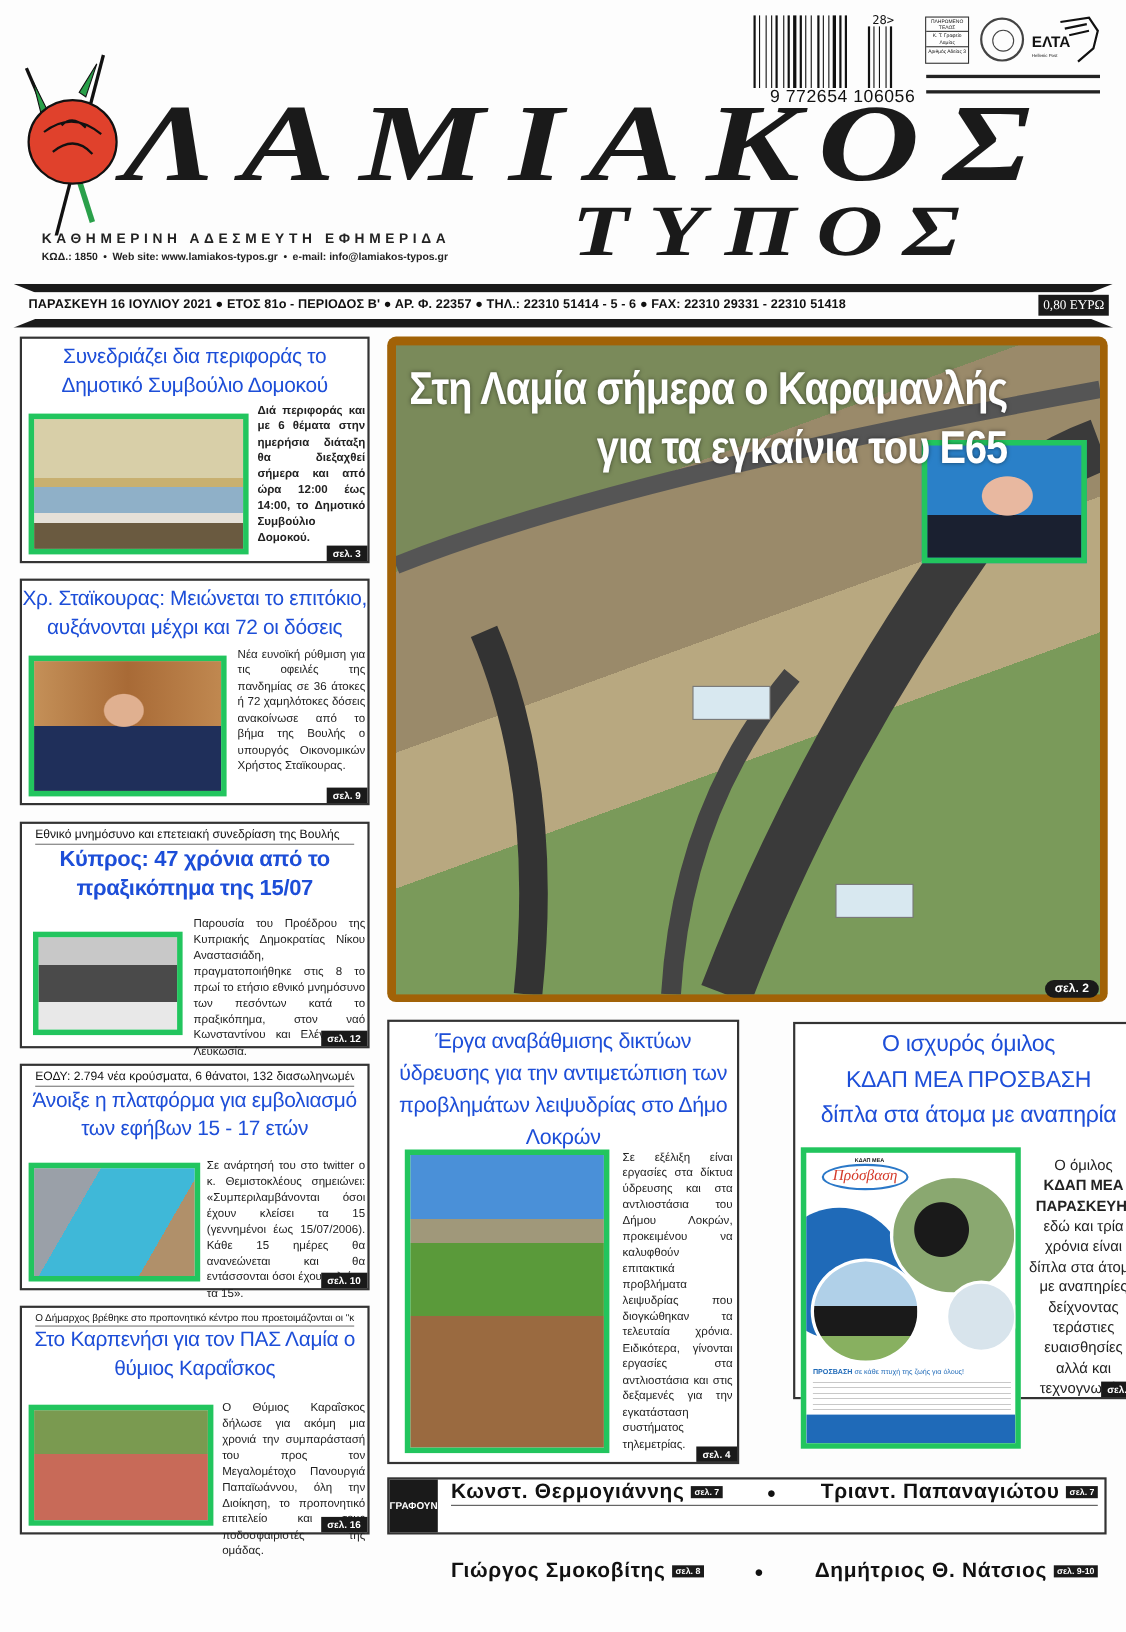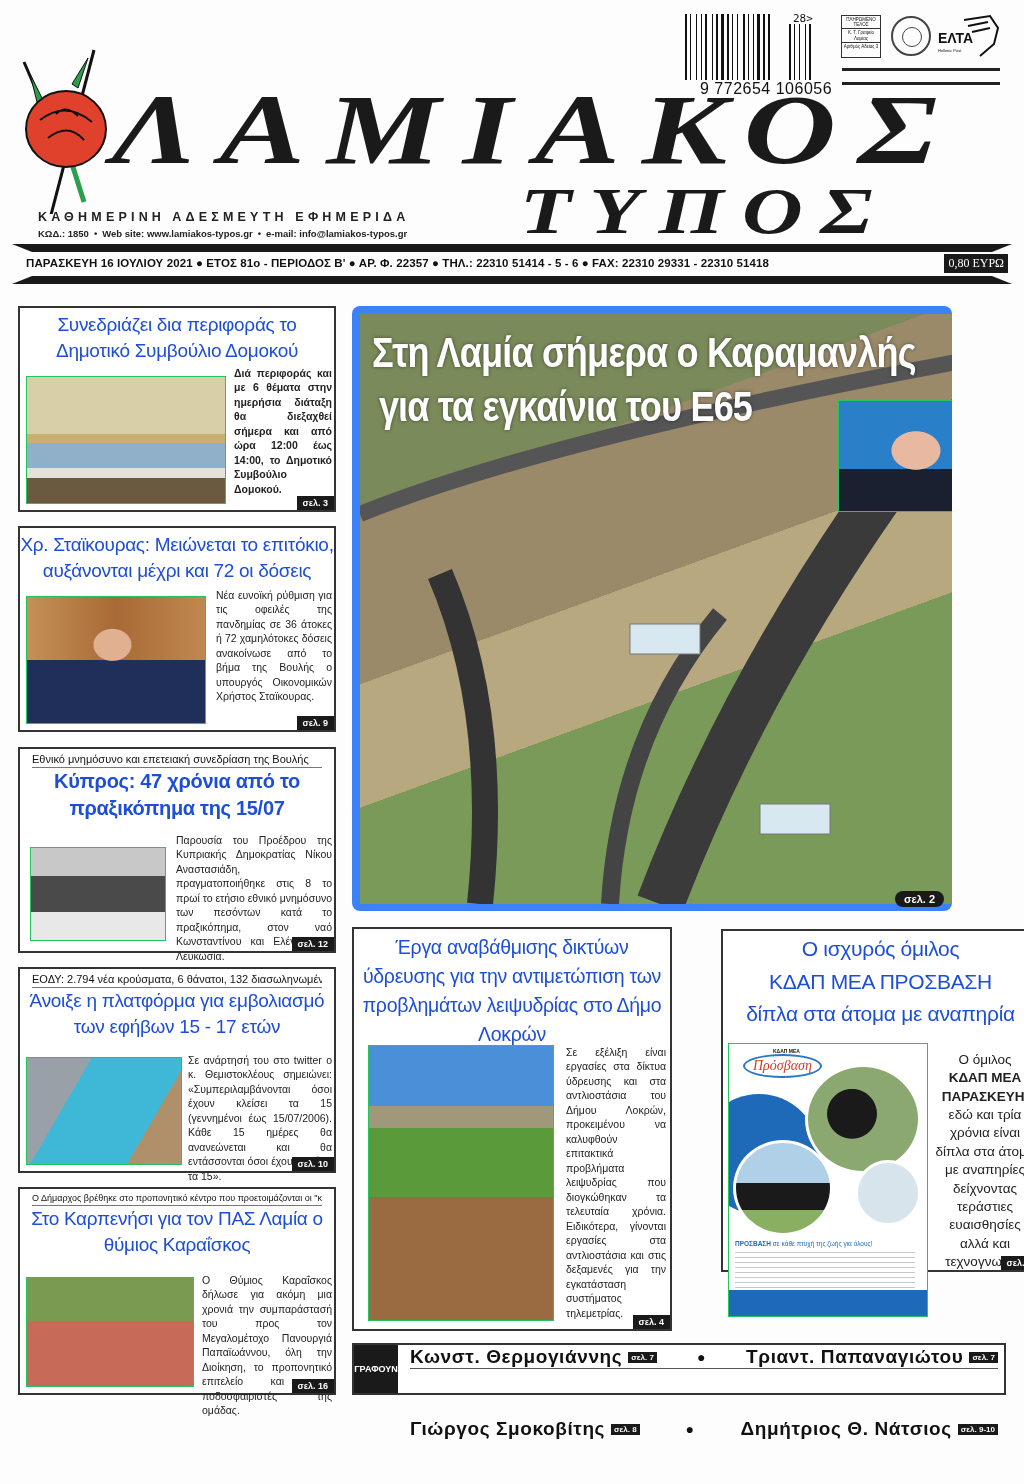--- a/index.html
+++ b/index.html
@@ -27,47 +27,47 @@
   .stamp-box { position: absolute; left: 841px; top: 15px; width: 40px; height: 43px; border: 1px solid #333; font-size: 4.5px; text-align: center; line-height: 1.15; }
   .stamp-box div { border-bottom: 1px solid #333; padding: 1px 0; }
   .stamp-box div:last-child { border-bottom: none; }
   .seal { position: absolute; left: 891px; top: 16px; width: 40px; height: 40px; border-radius: 50%; border: 2px solid #444; }
   .seal::after { content: ""; position: absolute; left: 9px; top: 9px; width: 18px; height: 18px; border-radius: 50%; border: 1px solid #444; }
   .elta { position: absolute; left: 938px; top: 30px; font-size: 14px; font-weight: bold; }
   .elta-sub { position: absolute; left: 938px; top: 48px; font-size: 4px; }
   .elta-bird { position: absolute; left: 960px; top: 14px; width: 40px; height: 44px; }
   .rules-right { position: absolute; left: 842px; width: 158px; height: 3px; background: #222; }
 
-  .info-bar { position: absolute; left: 12px; top: 244px; width: 1000px; height: 40px; }
+  .info-bar { position: absolute; left: 12px; top: 258px; width: 1000px; height: 40px; }
   .info-bar .band { position: absolute; left: 0; right: 0; height: 8px; background: #1a1a1a; clip-path: polygon(2% 0, 98% 0, 100% 100%, 0 100%); }
   .info-bar .band.top { top: 0; clip-path: polygon(0 0, 100% 0, 98% 100%, 2% 100%); }
   .info-bar .band.bot { bottom: 0; }
   .info-text { position: absolute; left: 14px; top: 13px; font-size: 11.5px; font-weight: bold; color: #111; letter-spacing: 0.1px; white-space: nowrap; }
   .price { position: absolute; right: 4px; top: 10px; background: #1a1a1a; color: #fff; font-family: "Liberation Serif", serif; font-size: 12px; padding: 2px 4px; }
 
   
   .box { position: absolute; border: 2px solid #333; background: #fff; }
   .box .head { text-align: center; font-family: "Liberation Sans", sans-serif; font-size: 19px; line-height: 1.35; color: #1d4ed8; letter-spacing: -0.3px; }
   .box .kicker { font-size: 11px; border-bottom: 1px solid #777; margin: 0 12px; padding: 4px 0 2px; white-space: nowrap; overflow: hidden; }
   .box .body { font-size: 10.5px; font-weight: bold; line-height: 1.38; color: #222; text-align: justify; }
   .page-tag { position: absolute; right: 0; bottom: 0; background: #1a1a1a; color: #fff; font-size: 9px; font-weight: bold; padding: 2px 6px; }
-  .photo { position: absolute; border: 1px solid #22c55e; overflow: hidden; }
+  .photo { position: absolute; border: 5px solid #22c55e; overflow: hidden; }
 
   
   .ph-council { background: linear-gradient(180deg, #d8cfa8 0 45%, #c8b070 45% 52%, #8fb0c8 52% 72%, #e5e0d8 72% 80%, #6a5a40 80%); }
   .ph-minister { background: radial-gradient(ellipse at 48% 38%, #e0b090 0 14%, transparent 15%), linear-gradient(180deg, transparent 50%, #1f2f5a 50%), linear-gradient(90deg, #c49058, #a86a36 50%, #c08850); }
   .ph-cyprus { background: linear-gradient(180deg, #c8c8c8 0 30%, #4a4a4a 30% 70%, #e8e8e8 70%); }
   .ph-vaccine { background: linear-gradient(120deg, #9aa0a8 0 30%, #3fb8d8 30% 75%, #b0906a 75%); }
   .ph-football { background: linear-gradient(180deg, #7a9a50 0 40%, #c86a58 40%); }
   .ph-works { background: linear-gradient(180deg, #4a90d8 0 22%, #a0987a 22% 30%, #5a9a3a 30% 55%, #9a6a40 55%); }
   .ph-ad { background: #fff; }
   .ph-karamanlis { background: radial-gradient(ellipse at 52% 45%, #e8b8a0 0 22%, transparent 23%), linear-gradient(180deg, transparent 62%, #1a2030 62%), #2a80c8; }
 
   
-  .hero { position: absolute; left: 352px; top: 306px; width: 600px; height: 605px; border-radius: 8px; background: #3b82f6; overflow: hidden; }
+  .hero { position: absolute; left: 352px; top: 306px; width: 655px; height: 605px; border-radius: 8px; background: #a16207; overflow: hidden; text-align: right; }
   .hero-img { position: absolute; left: 8px; top: 8px; width: 640px; height: 590px; overflow: hidden;
     background: linear-gradient(160deg, #7a8a5a 0 25%, #9a8a6a 25% 45%, #b8a880 45% 60%, #7a9a5a 60%); }
   .hero-title { position: absolute; left: 20px; top: 20px; color: #fff; font-family: "Liberation Sans", sans-serif; font-weight: bold;
     font-size: 42px; line-height: 1.28; letter-spacing: -1px; transform: scaleX(0.86); transform-origin: left top; text-shadow: 0 0 4px rgba(0,0,0,0.5); white-space: nowrap; }
   .hero-title .l2 { padding-left: 8px; }
   .hero-tag { position: absolute; right: 8px; bottom: 4px; background: #1a1a1a; color: #fff; border-radius: 9px; font-size: 11px; font-weight: bold; padding: 2px 9px; }
   .byline-box { position: absolute; left: 352px; top: 1343px; width: 654px; height: 52px; border: 2px solid #333; background: #fff; }
   .byline-label { position: absolute; left: 0; top: 0; width: 44px; height: 48px; background: #1a1a1a; color: #fff; font-size: 9px; font-weight: bold; display: flex; align-items: center; justify-content: center; }
   .byline-row { position: absolute; left: 56px; right: 6px; height: 24px; display: flex; align-items: center; justify-content: space-between; font-size: 19px; font-weight: bold; letter-spacing: 0.6px; white-space: nowrap; text-align: right; }
   .byline-row.r1 { top: 0; border-bottom: 1px solid #555; }

